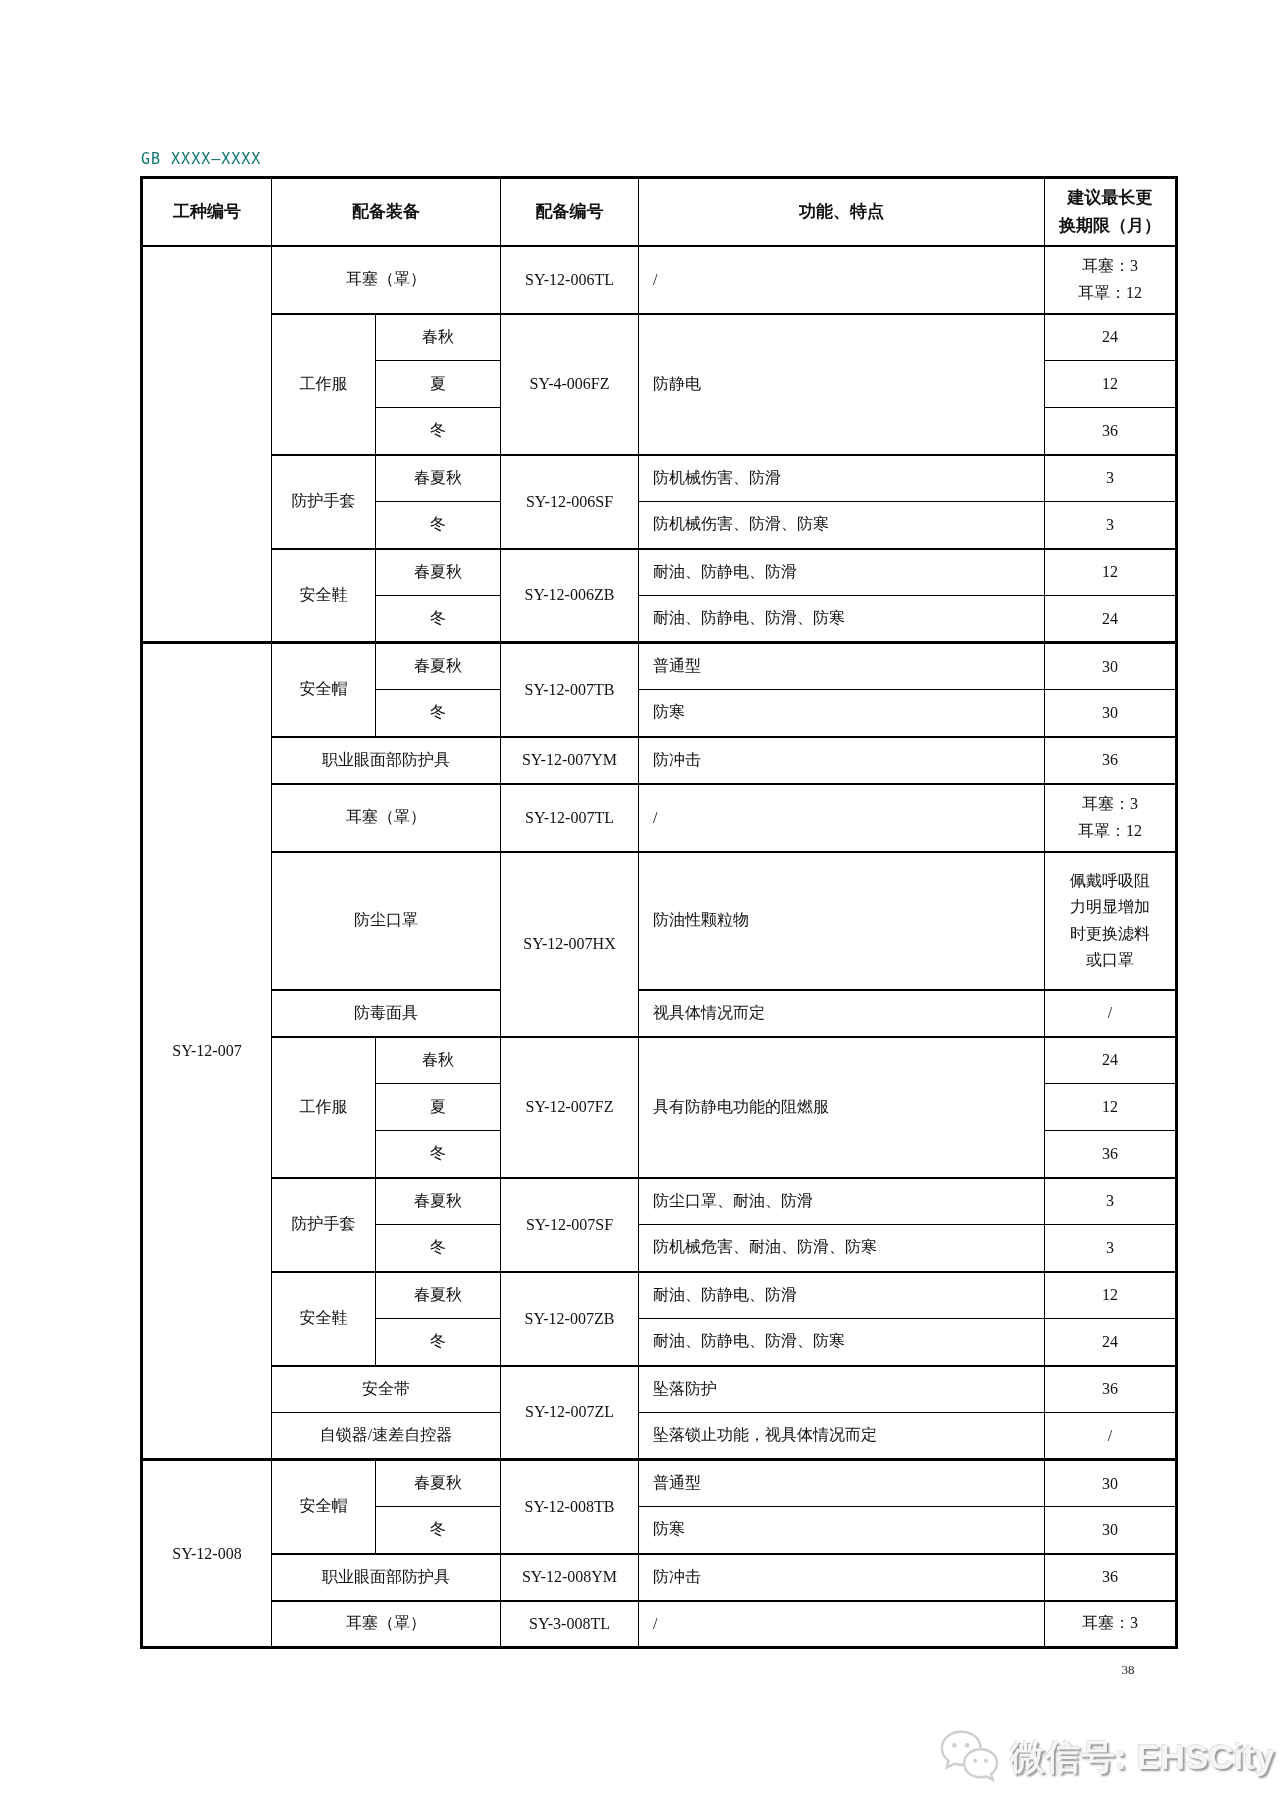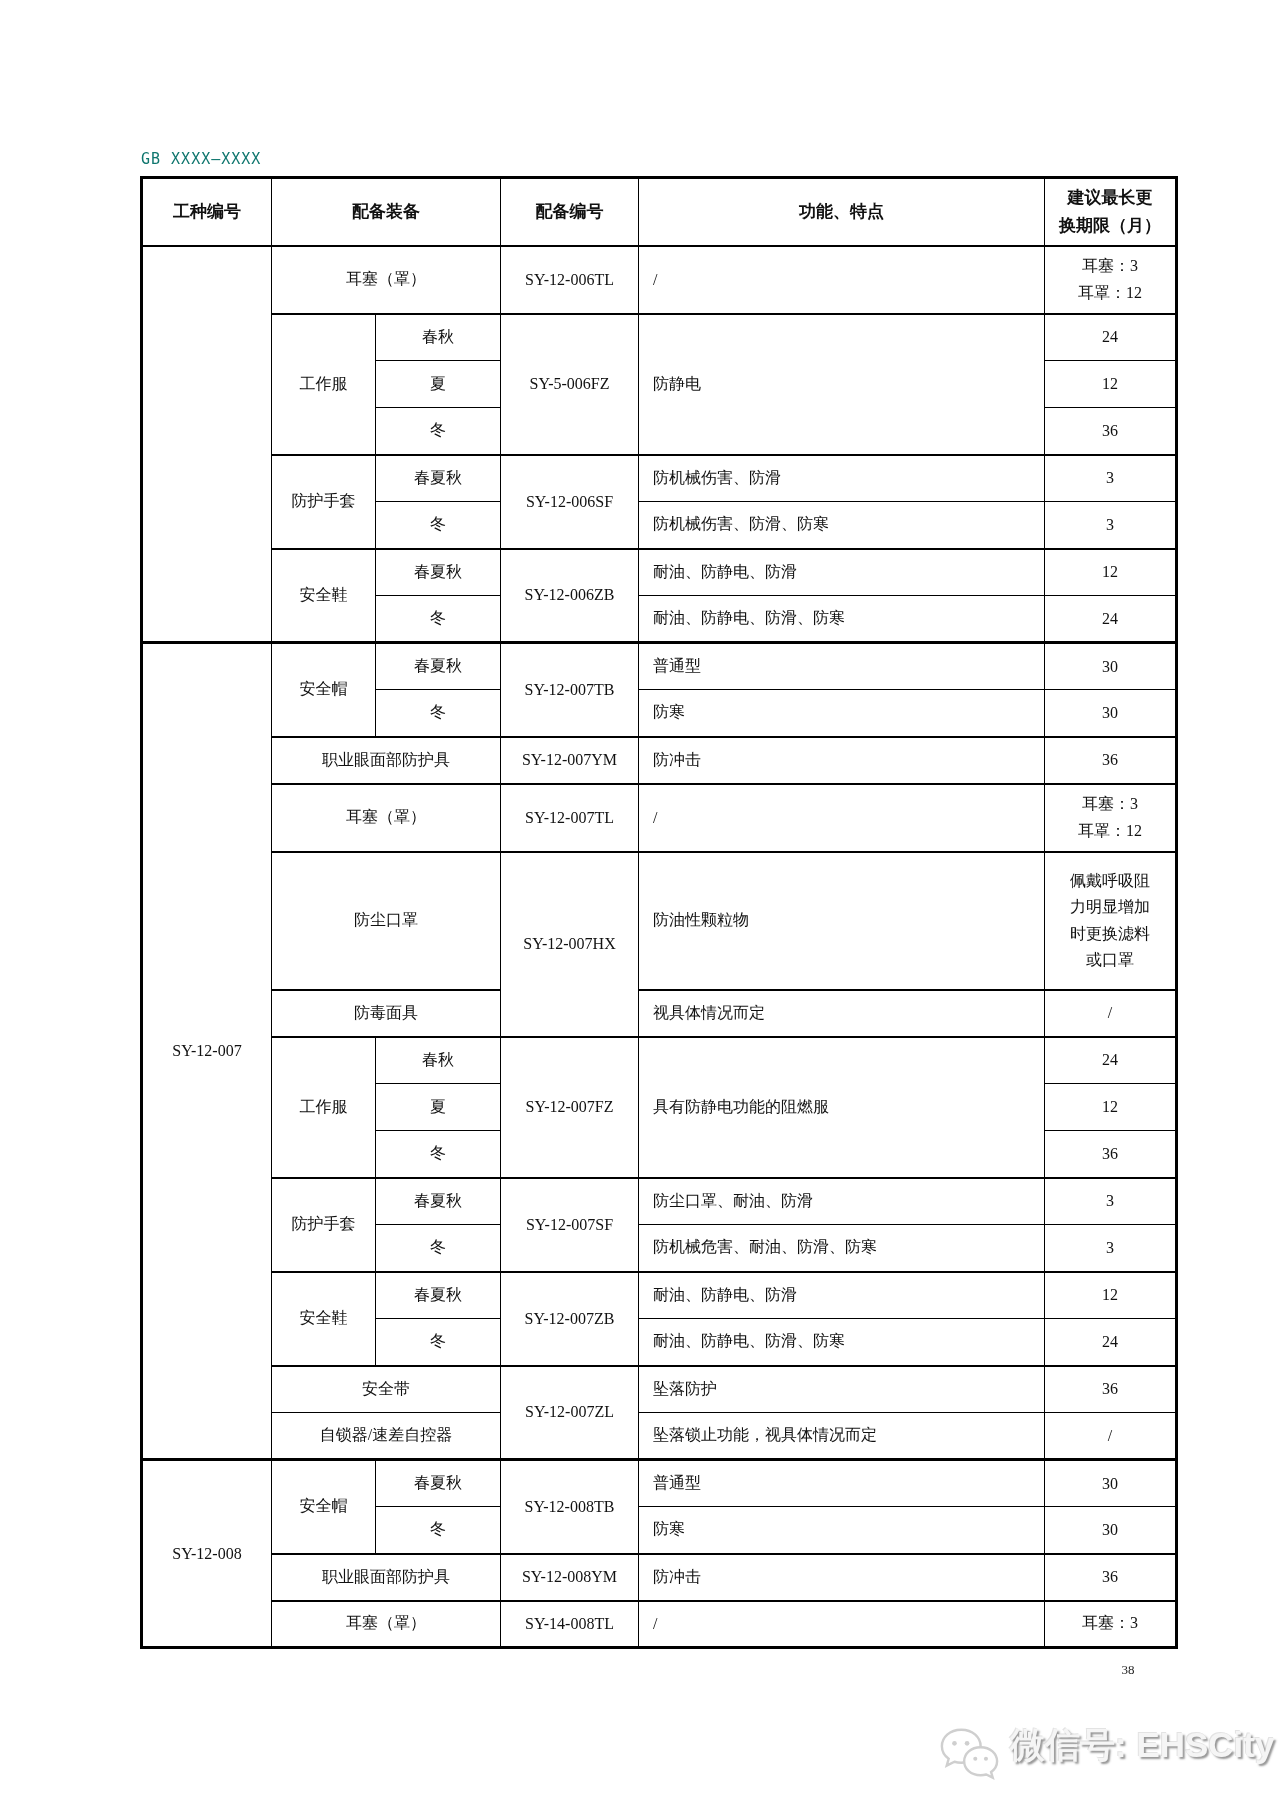--- a/index.html
+++ b/index.html
@@ -30,21 +30,21 @@
   tr.sect td{border-top-width:3px;}
   tr.h-head th{border-bottom-width:2px;}
   td.func{text-align:left;padding-left:14px;}
   .line{display:block;line-height:1.65;}
   .page-number{
     position:absolute;left:1106px;top:1662px;width:44px;
     font-size:13px;text-align:center;color:#222;
   }
   .watermark{
     position:absolute;left:938px;top:1722px;width:330px;height:70px;
-    display:flex;align-items:flex-start;gap:10px;
+    display:flex;align-items:center;gap:10px;
   }
   .wm-text{
     font-family:"Liberation Sans","DejaVu Sans",sans-serif;
     font-size:35px;font-weight:bold;color:#f5f5f5;white-space:nowrap;
     text-shadow:2px 2px 2px rgba(140,140,140,0.9), -1px -1px 0 rgba(215,215,215,0.7);
   }
   .wm-icon{flex:0 0 auto;}
 </style>
 </head>
 <body>
@@ -79,21 +79,21 @@
     <td>SY-12-006TL</td>
     <td class="func">/</td>
     <td>
       <span class="line">耳塞：3</span>
       <span class="line">耳罩：12</span>
     </td>
   </tr>
   <tr class="grp">
     <td rowspan="3">工作服</td>
     <td>春秋</td>
-    <td rowspan="3">SY-5-006FZ</td>
+    <td rowspan="3">SY-4-006FZ</td>
     <td rowspan="3" class="func">防静电</td>
     <td>24</td>
   </tr>
   <tr>
     <td>夏</td>
     <td>12</td>
   </tr>
   <tr>
     <td>冬</td>
     <td>36</td>
@@ -232,21 +232,21 @@
     <td>30</td>
   </tr>
   <tr class="grp">
     <td colspan="2">职业眼面部防护具</td>
     <td>SY-12-008YM</td>
     <td class="func">防冲击</td>
     <td>36</td>
   </tr>
   <tr class="grp">
     <td colspan="2">耳塞（罩）</td>
-    <td>SY-14-008TL</td>
+    <td>SY-3-008TL</td>
     <td class="func">/</td>
     <td>耳塞：3</td>
   </tr>
 </tbody>
   </table>
 
 <div class="page-number">38</div>
 
 <div class="watermark">
   <span class="wm-icon">

